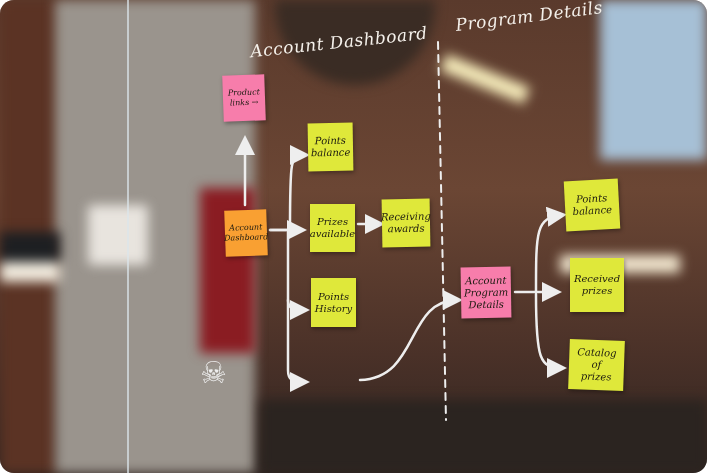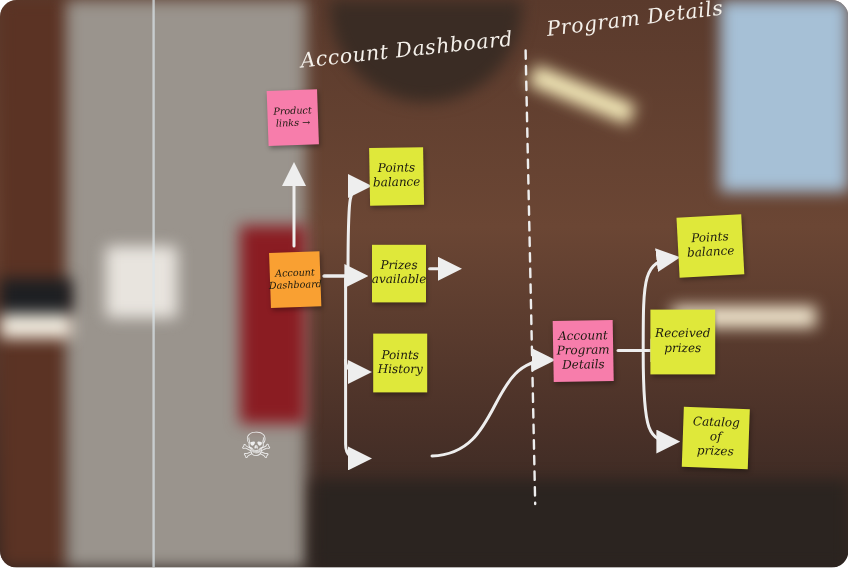--- a/index.html
+++ b/index.html
@@ -64,27 +64,29 @@
   </svg>
 
   <div class="note pink" style="left:223px;top:75px;width:42px;height:46px;transform:rotate(-2deg);font-size:8px;line-height:10px;">Product
 links →</div>
   <div class="note orange" style="left:225px;top:210px;width:42px;height:46px;transform:rotate(-2deg);font-size:8px;line-height:10px;">Account
 Dashboard</div>
   <div class="note yellow" style="left:308px;top:123px;width:45px;height:48px;transform:rotate(-1deg);">Points
 balance</div>
   <div class="note yellow" style="left:310px;top:204px;width:45px;height:48px;">Prizes
 available</div>
+  <div class="note yellow" style="left:382px;top:199px;width:48px;height:48px;transform:rotate(-1deg);">Receiving
+awards</div>
   <div class="note yellow" style="left:311px;top:278px;width:45px;height:49px;">Points
 History</div>
   <div class="note pink" style="left:461px;top:267px;width:50px;height:51px;transform:rotate(-1deg);">Account
 Program
 Details</div>
   <div class="note yellow" style="left:565px;top:180px;width:54px;height:50px;transform:rotate(-3deg);">Points
 balance</div>
-  <div class="note yellow" style="left:542px;top:258px;width:54px;height:54px;">Received
+  <div class="note yellow" style="left:570px;top:258px;width:54px;height:54px;">Received
 prizes</div>
   <div class="note yellow" style="left:569px;top:340px;width:55px;height:50px;transform:rotate(2deg);">Catalog
 of
 prizes</div>
 
   <div style="position:absolute;left:200px;top:358px;font-size:30px;color:#eeeeee;line-height:30px;">☠</div>
 </div>
 
 </body></html>

